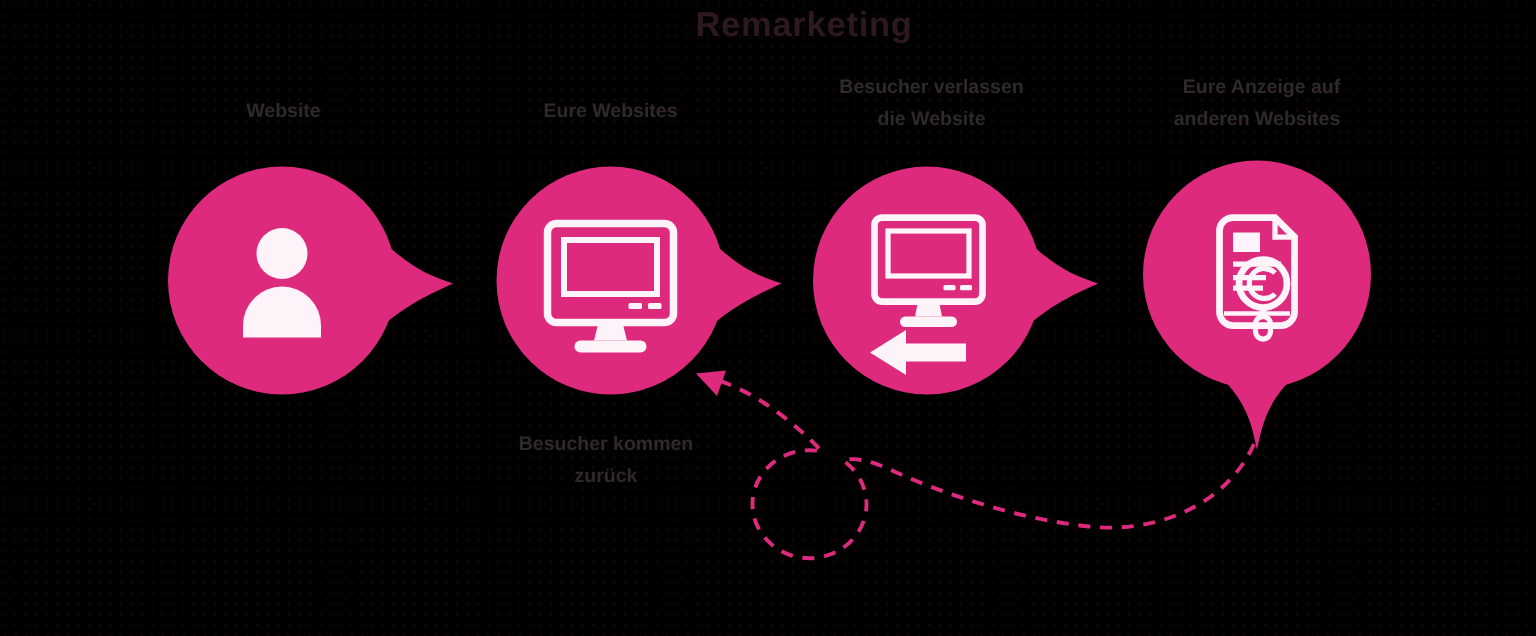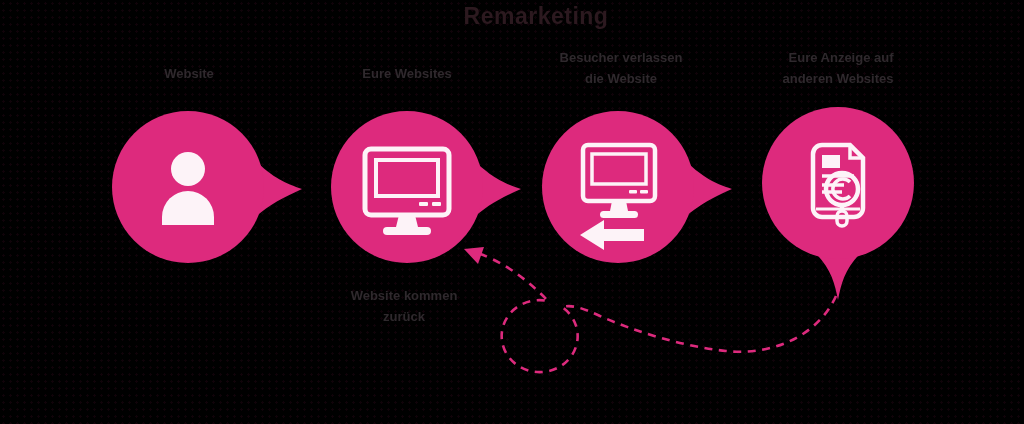--- a/index.html
+++ b/index.html
@@ -98,16 +98,16 @@
       <path class="iconstroke" stroke-width="4.5" d="M104 100 v6"></path>
       <rect class="iconstroke" x="99" y="106" width="10" height="15" rx="5" stroke-width="3.5"></rect>
     </g>
   </svg>
 
   <svg class="overlay" width="1024" height="424" viewBox="0 0 1024 424">
     <path class="dash" d="M836 296 C818 336 772 356 726 351 C680 346 634 331 600 316 C585 309 572 304 562 307 A38 36 0 1 1 548 301 C534 286 512 268 492 259 C484 255 478 253 473 252"></path>
     <polygon class="dash-arrowhead" points="464,249 484,247 478,264"></polygon>
   </svg>
 
-  <div class="lbl" style="left:404px;top:285px;">Website kommen
+  <div class="lbl" style="left:404px;top:285px;">Besucher kommen
 zurück</div>
 
 </div>
 
 </body></html>

